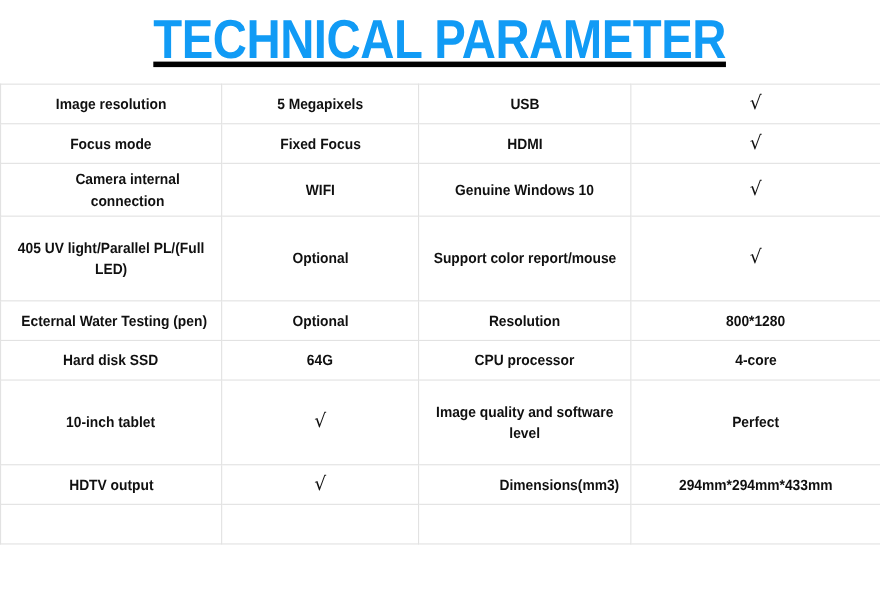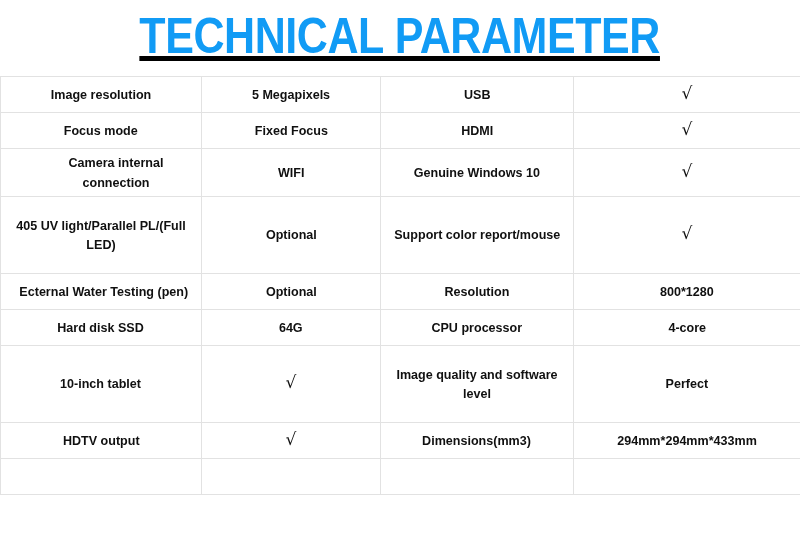--- a/index.html
+++ b/index.html
@@ -140,21 +140,21 @@
         </tr>
         <tr class="r-tall">
           <td style="border-color: rgb(226, 226, 226);"><span class="cell-text">10-inch tablet</span></td>
           <td style="border-color: rgb(226, 226, 226);"><span class="tick">√</span></td>
           <td style="border-color: rgb(226, 226, 226);"><span class="cell-text">Image quality and software level</span></td>
           <td style="border-color: rgb(226, 226, 226);"><span class="cell-text">Perfect</span></td>
         </tr>
         <tr class="r-std">
           <td style="border-color: rgb(226, 226, 226);"><span class="cell-text">HDTV output</span></td>
           <td style="border-color: rgb(226, 226, 226);"><span class="tick">√</span></td>
-          <td style="border-color: rgb(226, 226, 226);"><span class="cell-text">Dimensions(mm3)</span></td>
+          <td style="border-color: rgb(226, 226, 226); text-align: right;"><span class="cell-text">Dimensions(mm3)</span></td>
           <td style="border-color: rgb(226, 226, 226);"><span class="cell-text">294mm*294mm*433mm</span></td>
         </tr>
         <tr class="r-std">
           <td style="border-color: rgb(226, 226, 226);"></td>
           <td style="border-color: rgb(226, 226, 226);"></td>
           <td style="border-color: rgb(226, 226, 226);"></td>
           <td style="border-color: rgb(226, 226, 226);"></td>
         </tr>
       </tbody>
   </table>

